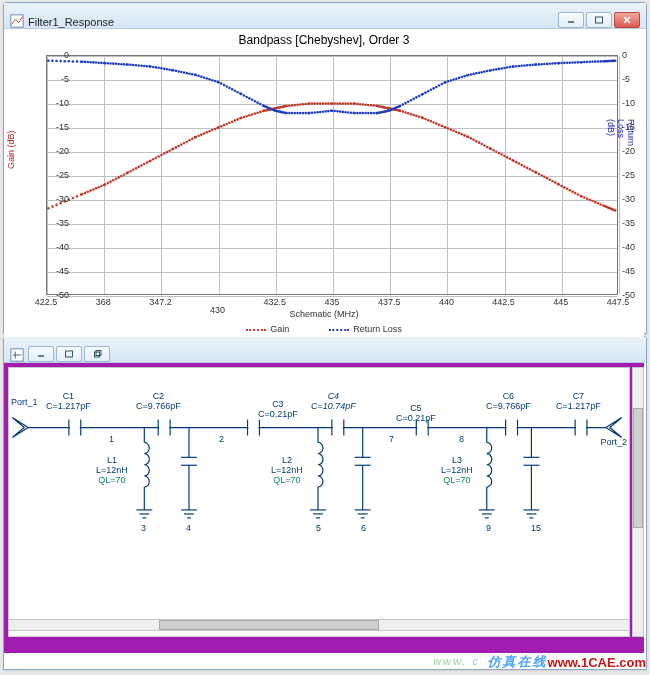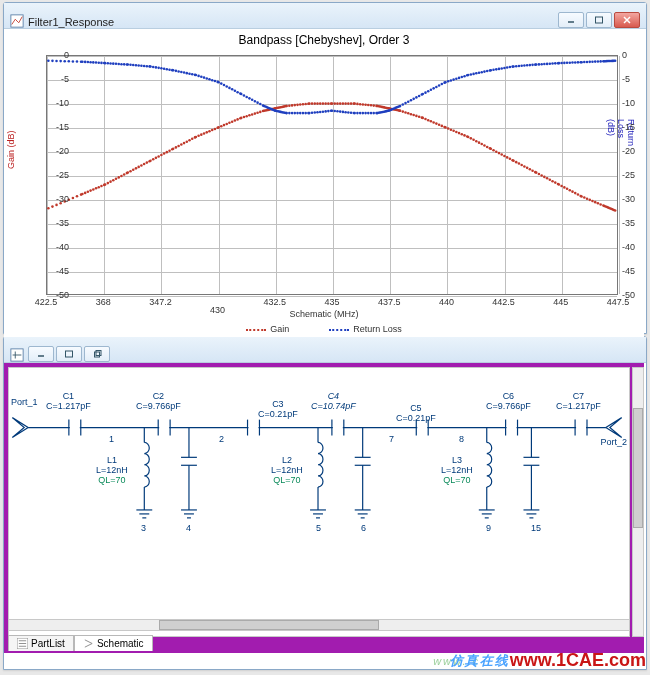--- a/index.html
+++ b/index.html
@@ -49,21 +49,21 @@
 
   .component { position:absolute; font-size:9px; color:#003a7a; text-align:center; line-height:1.1; }
   .component .lbl { white-space:nowrap; }
   .component .ql { color:#0a8a5a; }
   .node-num { position:absolute; font-size:9px; color:#003a7a; }
   svg.schematic { position:absolute; left:0; top:0; width:100%; height:100%; }
   svg.schematic line, svg.schematic polyline, svg.schematic path { stroke:#003a7a; stroke-width:1.2; fill:none; }
 
   .watermark-right { position:absolute; right:4px; bottom:4px; font-size:13px; font-weight:bold; display:flex; gap:0; align-items:center; }
   .watermark-right .zh { color:#4aa3ff; font-style:italic; letter-spacing:2px; }
-  .watermark-right .url { color:#c91616; font-weight:bold; font-size:18px; }
+  .watermark-right .url { color:#c91616; font-weight:bold; font-size:13px; }
   .watermark-left { position:absolute; right:170px; bottom:8px; font-size:11px; color:#9bd09b; letter-spacing:2px; font-style:italic;}
 </style>
 </head>
 <body>
 
 <div class="window" style="height:332px;">
   <div class="titlebar">
     <svg class="titlebar-icon" viewBox="0 0 16 16">
         <rect x="1" y="1" width="14" height="14" fill="#fff" stroke="#5a7fa6"></rect>
         <polyline points="2,12 6,6 10,10 14,3" stroke="#c0392b" fill="none"></polyline>
@@ -839,37 +839,20 @@
         </div>
       <div class="component" style="left:2px; top:30px;"><span class="lbl">Port_1</span></div>
       <div class="component" style="right:2px; top:70px;"><span class="lbl">Port_2</span></div>
     </div>
     <div class="scroll-v">
        <div class="scroll-thumb" style="width:100%;height:120px;margin-top:40px;"></div>
     </div>
     <div class="scroll-h">
        <div class="scroll-thumb" style="height:100%;width:220px;margin-left:150px;"></div>
     </div>
-    <div class="tabs">
-      <div class="tab">
-        <svg class="tab-icon" viewBox="0 0 12 12">
-            <rect width="12" height="12" fill="#fff" stroke="#888"></rect>
-            <line x1="2" y1="3" x2="10" y2="3" stroke="#888"></line>
-            <line x1="2" y1="6" x2="10" y2="6" stroke="#888"></line>
-            <line x1="2" y1="9" x2="10" y2="9" stroke="#888"></line>
-          </svg>
-        <span>PartList</span>
-      </div>
-      <div class="tab active">
-        <svg class="tab-icon" viewBox="0 0 12 12">
-            <polyline points="2,2 10,6 2,10" fill="none" stroke="#888"></polyline>
-          </svg>
-        <span>Schematic</span>
-      </div>
-    </div>
   </div>
 </div>
 
 <div class="watermark-left">www. c</div>
 <div class="watermark-right">
   <span class="zh">仿真在线</span>
   <span class="url">www.1CAE.com</span>
 </div>
 
 </body></html>

